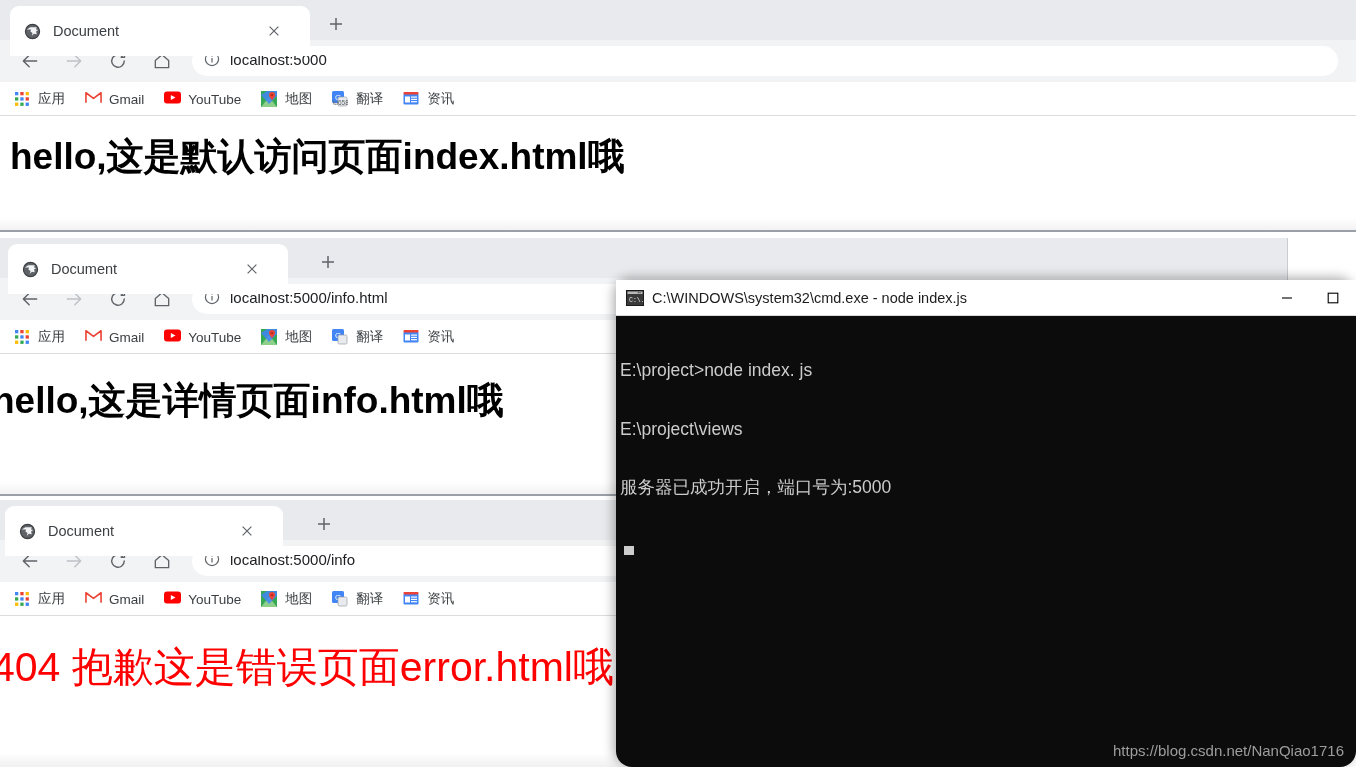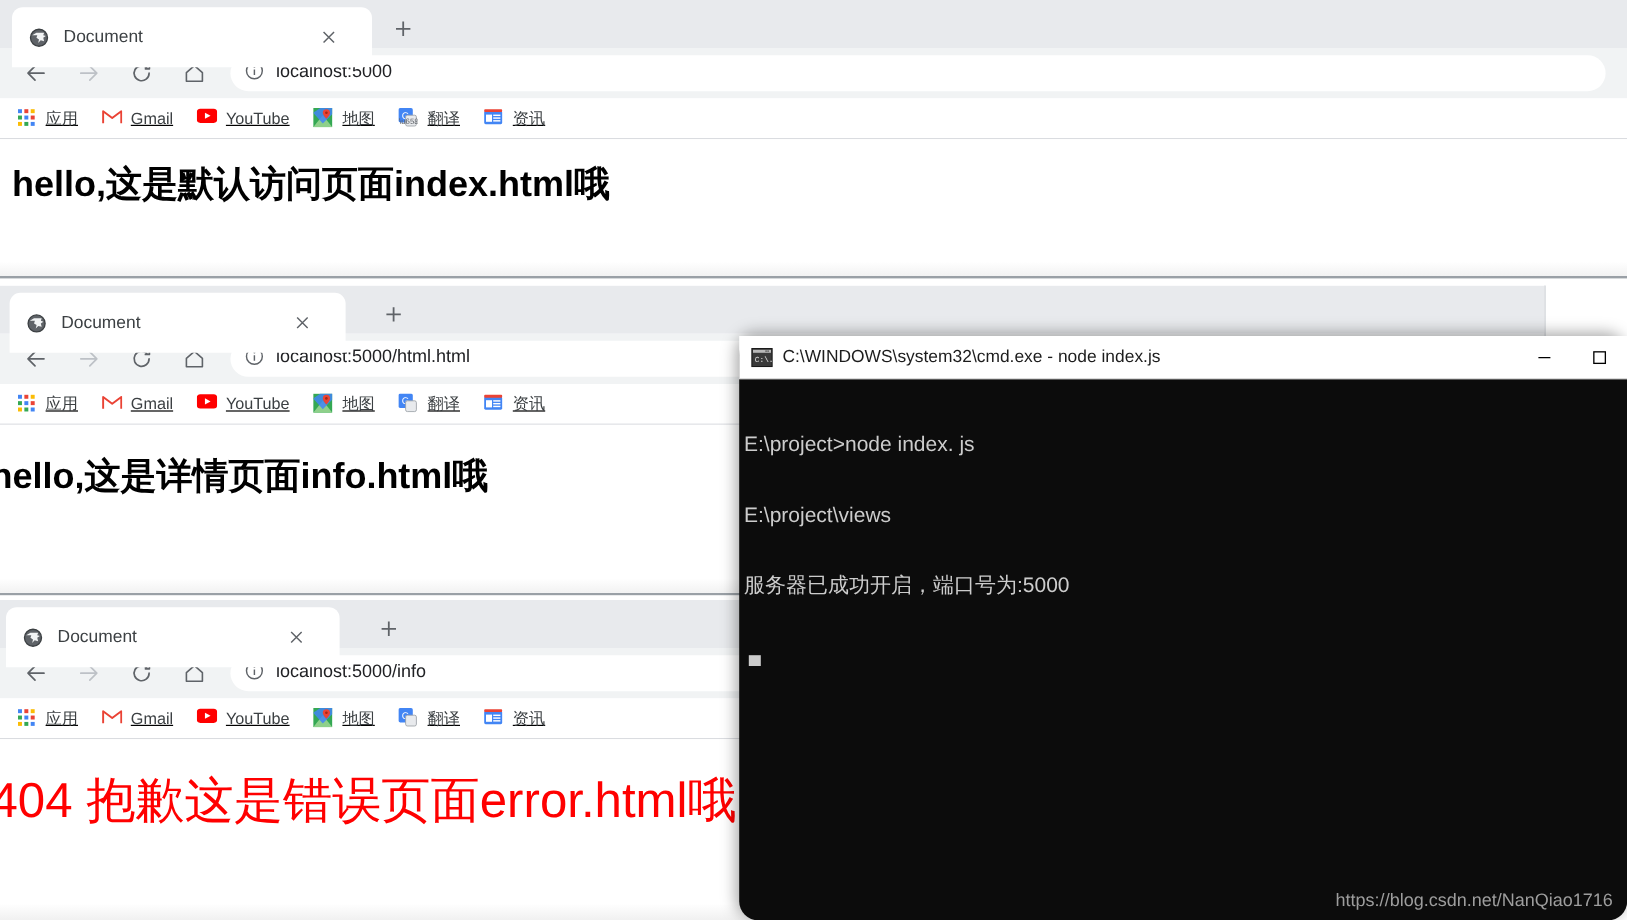--- a/index.html
+++ b/index.html
@@ -67,29 +67,29 @@
     white-space: nowrap; overflow: hidden;
     font-family: "Liberation Sans", sans-serif;
   }
 
   .bookmarks {
     height: 34px; background: #ffffff;
     display: flex; align-items: center;
     padding: 0 14px;
     border-bottom: 1px solid #dadce0;
   }
-  .bm { display: flex; align-items: center; margin-right: 20px; white-space: nowrap; text-decoration: underline; }
+  .bm { display: flex; align-items: flex-end; margin-right: 20px; white-space: nowrap; }
   .bm-ico { width: 17px; height: 17px; flex: 0 0 17px; margin-right: 7px; }
   .bm-lbl { font-size: 13.5px; color: #3c4043; font-family: "Liberation Sans", sans-serif; }
 
   .viewport { background: #ffffff; position: relative; overflow: hidden; }
   .h1 {
     font-family: "Liberation Sans", "DejaVu Sans", sans-serif;
     font-weight: bold; color: #000000;
-    font-size: 30px; line-height: 1.05;
+    font-size: 37px; line-height: 1.05;
     white-space: nowrap;
   }
   .h1.err {
     color: #ff0000; font-weight: normal; font-size: 41px;
   }
 
   
   #win1 { left: 0; top: 0; width: 1356px; height: 232px;
           border-bottom: 2px solid #9aa0a6; }
   #win1 .viewport { height: 116px; }
@@ -339,21 +339,21 @@
           </svg>
       </span>
       <div class="omnibox">
         <span class="omni-info">
           <svg viewBox="0 0 16 16" width="16" height="16">
               <circle cx="8" cy="8" r="6.6" fill="none" stroke="#5f6368" stroke-width="1.2"></circle>
               <circle cx="8" cy="4.7" r=".85" fill="#5f6368"></circle>
               <path d="M8 7 V11.6" stroke="#5f6368" stroke-width="1.2"></path>
             </svg>
         </span>
-        <span class="omni-url">localhost:5000/html.html</span>
+        <span class="omni-url">localhost:5000/info.html</span>
       </div>
     </div>
     <div class="bookmarks">
       <div class="bm">
         <span class="bm-ico">
           <svg viewBox="0 0 16 16" width="16" height="16">
             <rect x="1" y="1" width="3.3" height="3.3" fill="#4285f4"></rect>
               <rect x="6.3" y="1" width="3.3" height="3.3" fill="#ea4335"></rect>
               <rect x="11.6" y="1" width="3.3" height="3.3" fill="#fbbc05"></rect>
             <rect x="1" y="6.3" width="3.3" height="3.3" fill="#34a853"></rect>

